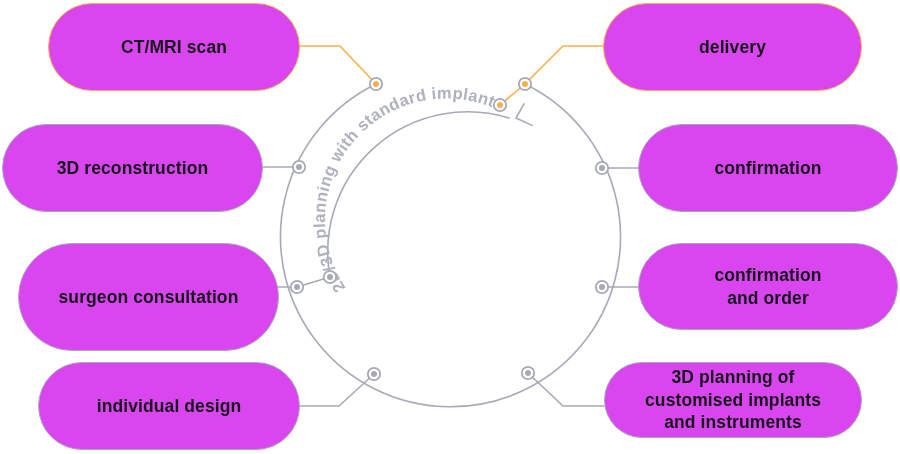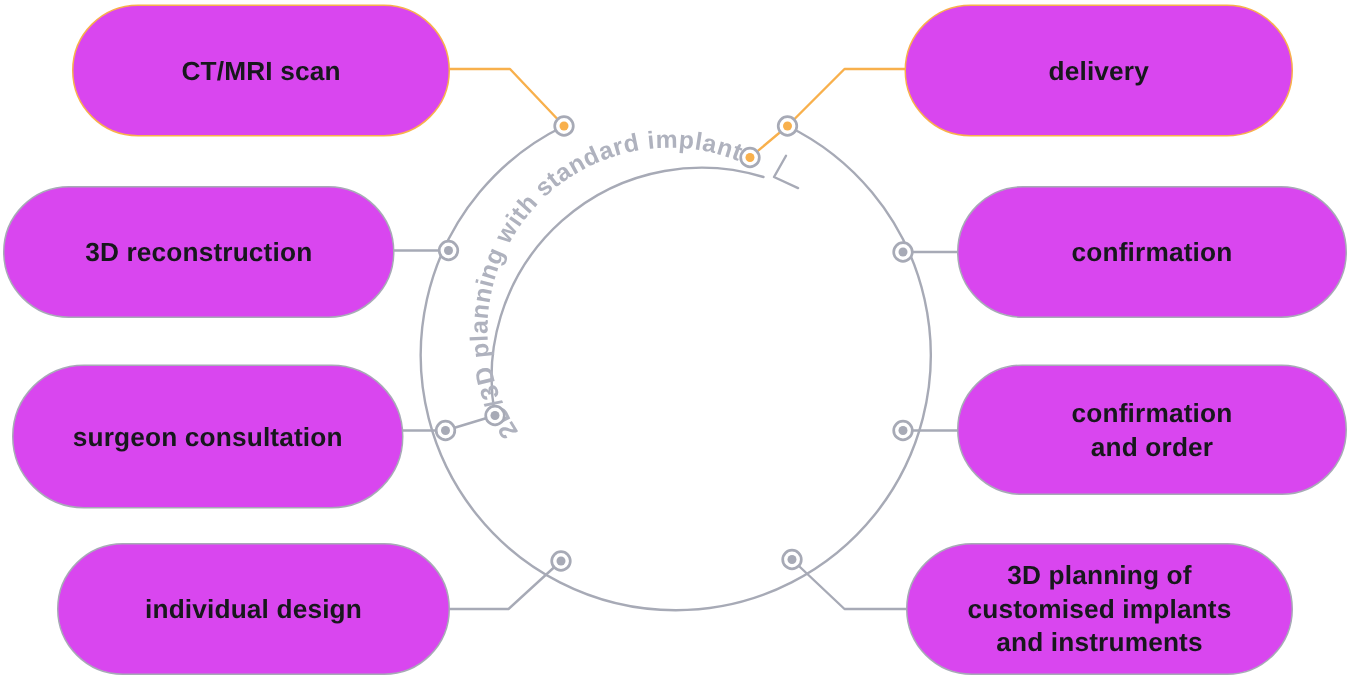--- a/index.html
+++ b/index.html
@@ -124,36 +124,36 @@
       </g>
   </svg>
 
   <div id="boxes">
       <div class="node-box accent" style="left: 48px; top: 3px; width: 252px; height: 88px;">
         <span class="node-label">CT/MRI scan</span>
       </div>
       <div class="node-box" style="left: 2px; top: 124px; width: 261px; height: 88px;">
         <span class="node-label">3D reconstruction</span>
       </div>
-      <div class="node-box" style="left: 8px; top: 243px; width: 261px; height: 96px; text-align: right;">
+      <div class="node-box" style="left: 18px; top: 243px; width: 261px; height: 108px; text-align: right;">
         <span class="node-label">surgeon consultation</span>
       </div>
       <div class="node-box" style="left: 38px; top: 362px; width: 262px; height: 88px; align-items: center;">
         <span class="node-label">individual design</span>
       </div>
       <div class="node-box accent" style="left: 603px; top: 3px; width: 259px; height: 88px;">
         <span class="node-label">delivery</span>
       </div>
       <div class="node-box" style="left: 638px; top: 124px; width: 260px; height: 88px;">
         <span class="node-label">confirmation</span>
       </div>
       <div class="node-box" style="left: 638px; top: 243px; width: 260px; height: 87px;">
         <span class="node-label">confirmation
 and order</span>
       </div>
-      <div class="node-box" style="left: 604px; top: 362px; width: 258px; height: 88px;">
+      <div class="node-box" style="left: 604px; top: 362px; width: 258px; height: 76px;">
         <span class="node-label">3D planning of
 customised implants
 and instruments</span>
       </div>
     </div>
 
 </div>
 
 </body></html>

